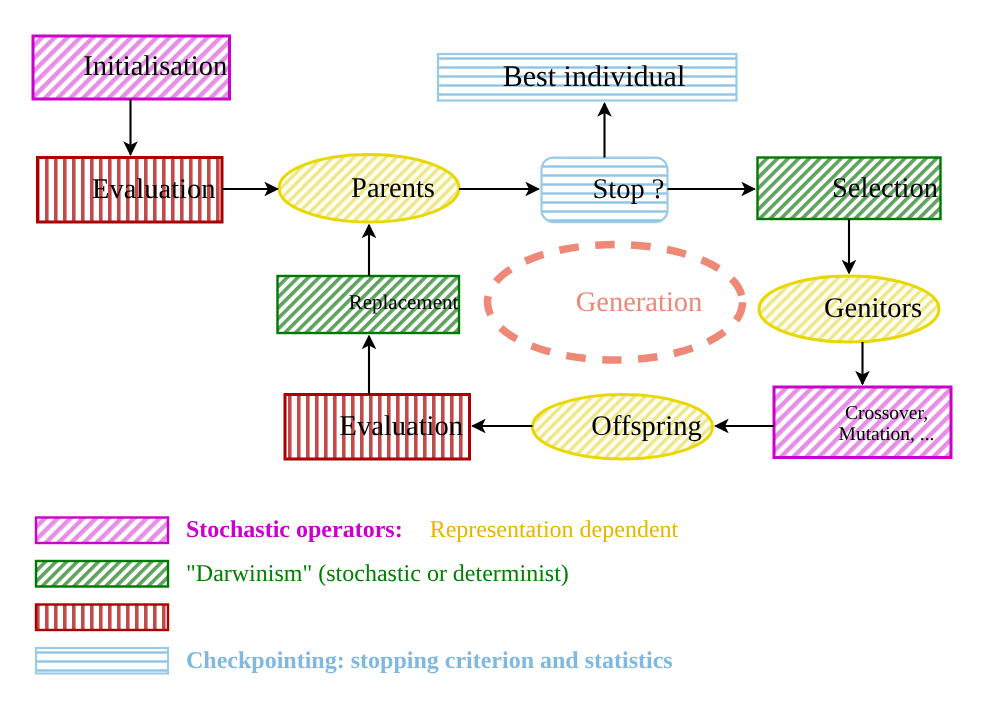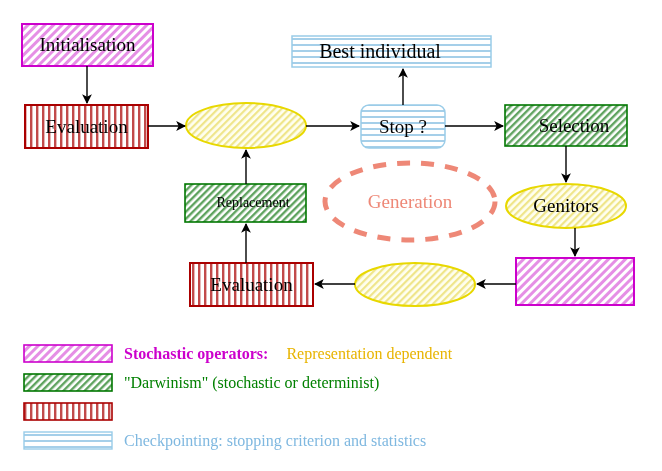--- a/index.html
+++ b/index.html
@@ -1,21 +1,21 @@
 <!DOCTYPE html>
 <html><head>
 <meta charset="utf-8">
 <style>
   html,body{margin:0;padding:0;background:#ffffff;}
   body{width:662px;height:471px;position:relative;overflow:hidden;
        font-family:"Liberation Serif","DejaVu Serif",serif;}
   #stage{position:absolute;left:0;top:0;width:662px;height:471px;}
   svg#canvas{position:absolute;left:0;top:0;width:662px;height:471px;}
   .node-label{position:absolute;display:flex;align-items:center;justify-content:center;
-              text-align:center;color:#000;pointer-events:none;line-height:1.05;}
+              text-align:center;color:#000;pointer-events:none;line-height:1.05;padding-left:16px;}
   .legend-label{position:absolute;white-space:nowrap;font-size:16px;}
   .lg-magenta{color:#CC00CC;font-weight:bold;text-align:center;}
   .lg-gold{color:#E8B400;}
   .lg-green{color:#008000;}
   .lg-red{color:#CC0000;font-weight:bold;}
   .lg-blue{color:#7FB8E0;}
 </style>
 </head>
 <body>
 
@@ -74,29 +74,33 @@
     <line x1="246" y1="184" x2="246" y2="150" stroke="#000" stroke-width="1.4" marker-end="url(#arrow)"></line>
 
     <rect x="24" y="345" width="88" height="17" fill="url(#p-magenta)" stroke="#CC00CC" stroke-width="1.6"></rect>
     <rect x="24" y="374" width="88" height="17" fill="url(#p-green)" stroke="#007700" stroke-width="1.6"></rect>
     <rect x="24" y="403" width="88" height="17" fill="url(#p-red)" stroke="#AA0000" stroke-width="1.6"></rect>
     <rect x="24" y="432" width="88" height="17" fill="url(#p-blue)" stroke="#99CCE8" stroke-width="1.4"></rect>
   </svg>
 
   <div class="node-label" style="left:22px;top:24px;width:131px;height:42px;font-size:19px;">Initialisation</div>
   <div class="node-label" style="left:25px;top:105px;width:123px;height:43px;font-size:19px;">Evaluation</div>
+  <div class="node-label" style="left:186px;top:103px;width:120px;height:45px;font-size:19px;">Parents</div>
   <div class="node-label" style="left:292px;top:36px;width:176px;height:31px;font-size:20px;">Best individual</div>
   <div class="node-label" style="left:361px;top:105px;width:84px;height:43px;font-size:19px;">Stop ?</div>
   <div class="node-label" style="left:505px;top:105px;width:138px;height:41px;font-size:19px;">Selection</div>
   <div class="node-label" style="left:506px;top:184px;width:120px;height:44px;font-size:19px;">Genitors</div>
+  <div class="node-label" style="left:516px;top:258px;width:118px;height:47px;font-size:13px;white-space:pre-line;">Crossover,
+Mutation, ...</div>
+  <div class="node-label" style="left:355px;top:263px;width:120px;height:43px;font-size:19px;">Offspring</div>
   <div class="node-label" style="left:190px;top:263px;width:123px;height:43px;font-size:19px;">Evaluation</div>
   <div class="node-label" style="left:185px;top:184px;width:136px;height:38px;font-size:14px;">Replacement</div>
   <div class="node-label" style="left:325px;top:163px;width:170px;height:77px;font-size:19px;color:#EE8877;">Generation</div>
 
   <div class="legend-label" style="left:124px;top:345px;">
     <span class="lg-magenta">Stochastic operators:</span>
     <span style="display:inline-block;width:10px;"></span>
     <span class="lg-gold">Representation dependent</span>
   </div>
   <div class="legend-label lg-green" style="left:124px;top:374px;">"Darwinism" (stochastic or determinist)</div>
-  <div class="legend-label lg-blue" style="left:124px;top:432px;">Checkpointing: stopping criterion and statistics</div>
+  <div class="legend-label lg-blue" style="left:124px;top:432px;font-weight:bold;">Checkpointing: stopping criterion and statistics</div>
 
 </div>
 
 </body></html>

